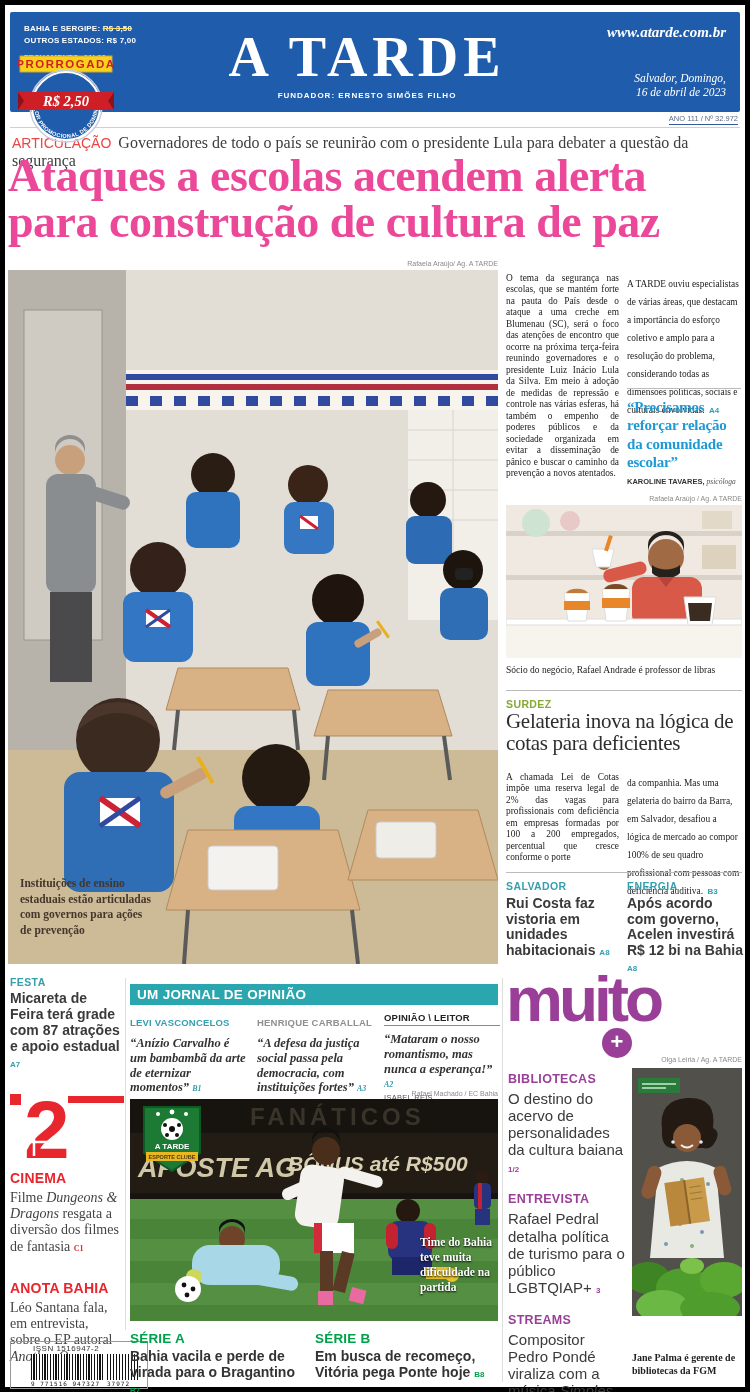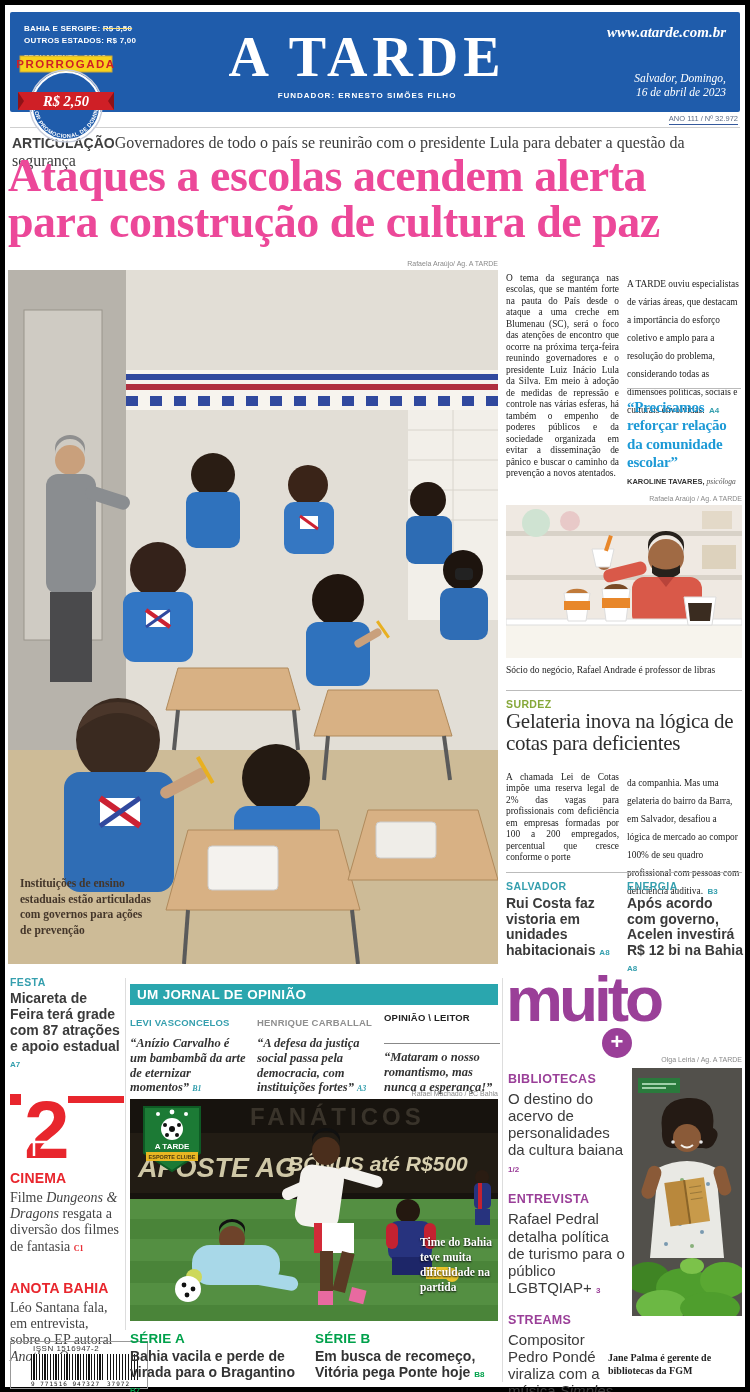--- a/index.html
+++ b/index.html
@@ -16,21 +16,21 @@
   .mh-center{flex:1;display:flex;flex-direction:column;align-items:center;justify-content:center;padding-top:4px;}
   .mh-title{font-family:"Liberation Serif",serif;font-weight:bold;font-size:56px;letter-spacing:5px;line-height:1;}
   .mh-founder{font-size:8px;font-weight:bold;letter-spacing:1px;margin-top:6px;}
   .mh-right{width:168px;padding:12px 14px 10px 0;text-align:right;}
   .mh-site{font-family:"Liberation Serif",serif;font-style:italic;font-weight:bold;font-size:15px;}
   .mh-date{font-family:"Liberation Serif",serif;font-style:italic;font-size:11.5px;line-height:1.25;margin-top:30px;}
   .edition{right:12px;top:114px;font-size:7.5px;color:#5c6b84;border-bottom:1px solid #35599c;padding-bottom:1px;}
   .hr-top{left:10px;top:127px;width:730px;height:1px;background:#cfcfcf;}
   
   .kicker{left:12px;top:134px;width:728px;}
-  .kicker .lbl{font-size:14px;font-weight:bold;color:#404040;}
+  .kicker .lbl{font-size:14px;font-weight:normal;color:#ef4444;margin-right:7px;}
   .kicker .txt{font-family:"Liberation Serif",serif;font-size:16px;color:#3d3d3d;}
   .headline{left:8px;top:153px;width:738px;font-family:"Liberation Serif",serif;font-weight:bold;
             font-size:46px;line-height:.99;letter-spacing:-.5px;color:#ec4899;}
   .credit{font-size:7px;color:#8a8a8a;text-align:right;}
   .credit-main{left:8px;top:260px;width:490px;}
   .main-photo{left:8px;top:270px;width:490px;height:694px;overflow:hidden;background:#3b82f6;}
   .main-caption{position:absolute;left:12px;top:606px;width:135px;font-family:"Liberation Serif",serif;
                 font-weight:bold;font-size:11.5px;line-height:1.35;color:#44362a;}
   .bodytxt{font-family:"Liberation Serif",serif;font-size:9.4px;line-height:1.22;color:#222;
            text-align:justify;}
@@ -76,21 +76,21 @@
   .bars{height:26px;background:repeating-linear-gradient(90deg,#111 0 1px,#fff 1px 2px,#111 2px 4px,#fff 4px 5px,#111 5px 6px,#fff 6px 8px,#111 8px 9px,#fff 9px 11px);}
   .bars.small{background:repeating-linear-gradient(90deg,#111 0 1px,#fff 1px 3px,#111 3px 4px,#fff 4px 6px);}
   .barrow{display:flex;gap:4px;}
   .digits{font-family:"DejaVu Sans Mono",monospace;font-size:6px;letter-spacing:1px;color:#111;}
   
   .opbar{left:130px;top:984px;width:368px;height:21px;background:#2aa6ae;color:#fff;font-weight:bold;
          font-size:13.5px;line-height:21px;padding-left:7px;letter-spacing:.3px;box-sizing:border-box;}
   .oprow{left:130px;top:1012px;width:370px;display:flex;gap:11px;}
   .opcol{width:116px;}
   .op-auth{font-size:9.5px;font-weight:bold;letter-spacing:.2px;}
-  .op-auth.gray{color:#8f8f8f;} .op-auth.dark{color:#222;border-bottom:1px solid #888;padding-bottom:20px;display:block;}
+  .op-auth.gray{color:#8f8f8f;} .op-auth.dark{color:#222;border-bottom:1px solid #888;padding-bottom:2px;display:block;}
   .op-quote{font-family:"Liberation Serif",serif;font-style:italic;font-weight:bold;font-size:12.5px;
             line-height:1.18;color:#333;margin-top:6px;}
   .op-by{font-size:7.5px;color:#555;letter-spacing:.3px;margin-top:2px;}
   
   .credit-sport{left:130px;top:1090px;width:368px;}
   .sport-photo{left:130px;top:1099px;width:368px;height:222px;overflow:hidden;background:#d946ef;}
   .sport-caption{position:absolute;right:6px;bottom:26px;width:72px;font-family:"Liberation Serif",serif;
                  font-weight:bold;font-size:11.5px;line-height:1.3;color:#fff;text-shadow:0 1px 2px #000;}
   .serierow{left:130px;top:1331px;width:370px;display:flex;}
   .serie{width:185px;}
@@ -101,21 +101,21 @@
   .muito-word{font-size:64px;font-weight:bold;letter-spacing:-4px;color:#9a3f98;line-height:.92;
               transform:scaleY(.98);display:inline-block;}
   .muito-plus{position:absolute;left:96px;top:58px;width:30px;height:30px;border-radius:50%;background:#9a3f98;
               color:#fff;font-size:22px;font-weight:bold;text-align:center;line-height:28px;}
   .credit-muito{left:508px;top:1056px;width:234px;}
   .muito-items{left:508px;top:1072px;width:119px;}
   .mitem{margin-bottom:17px;}
   .mitem .ml{font-size:12.5px;font-weight:bold;letter-spacing:.3px;}
   .mitem .mt{font-family:Liberation Sans, sans-serif;font-size:15px;line-height:1.14;color:#3b3b3b;margin-top:4px;}
   .muito-photo{left:632px;top:1068px;width:110px;height:248px;overflow:hidden;background:#52504b;}
-  .muito-caption{left:608px;top:1352px;width:110px;font-family:"Liberation Serif",serif;font-weight:bold;
+  .muito-caption{left:632px;top:1352px;width:110px;font-family:"Liberation Serif",serif;font-weight:bold;
                  font-size:10px;line-height:1.25;color:#222;}
   .it{font-style:italic;}
 </style>
 </head>
 <body>
 
 <div id="page">
 
   <div class="abs masthead">
     <div class="mh-left">

